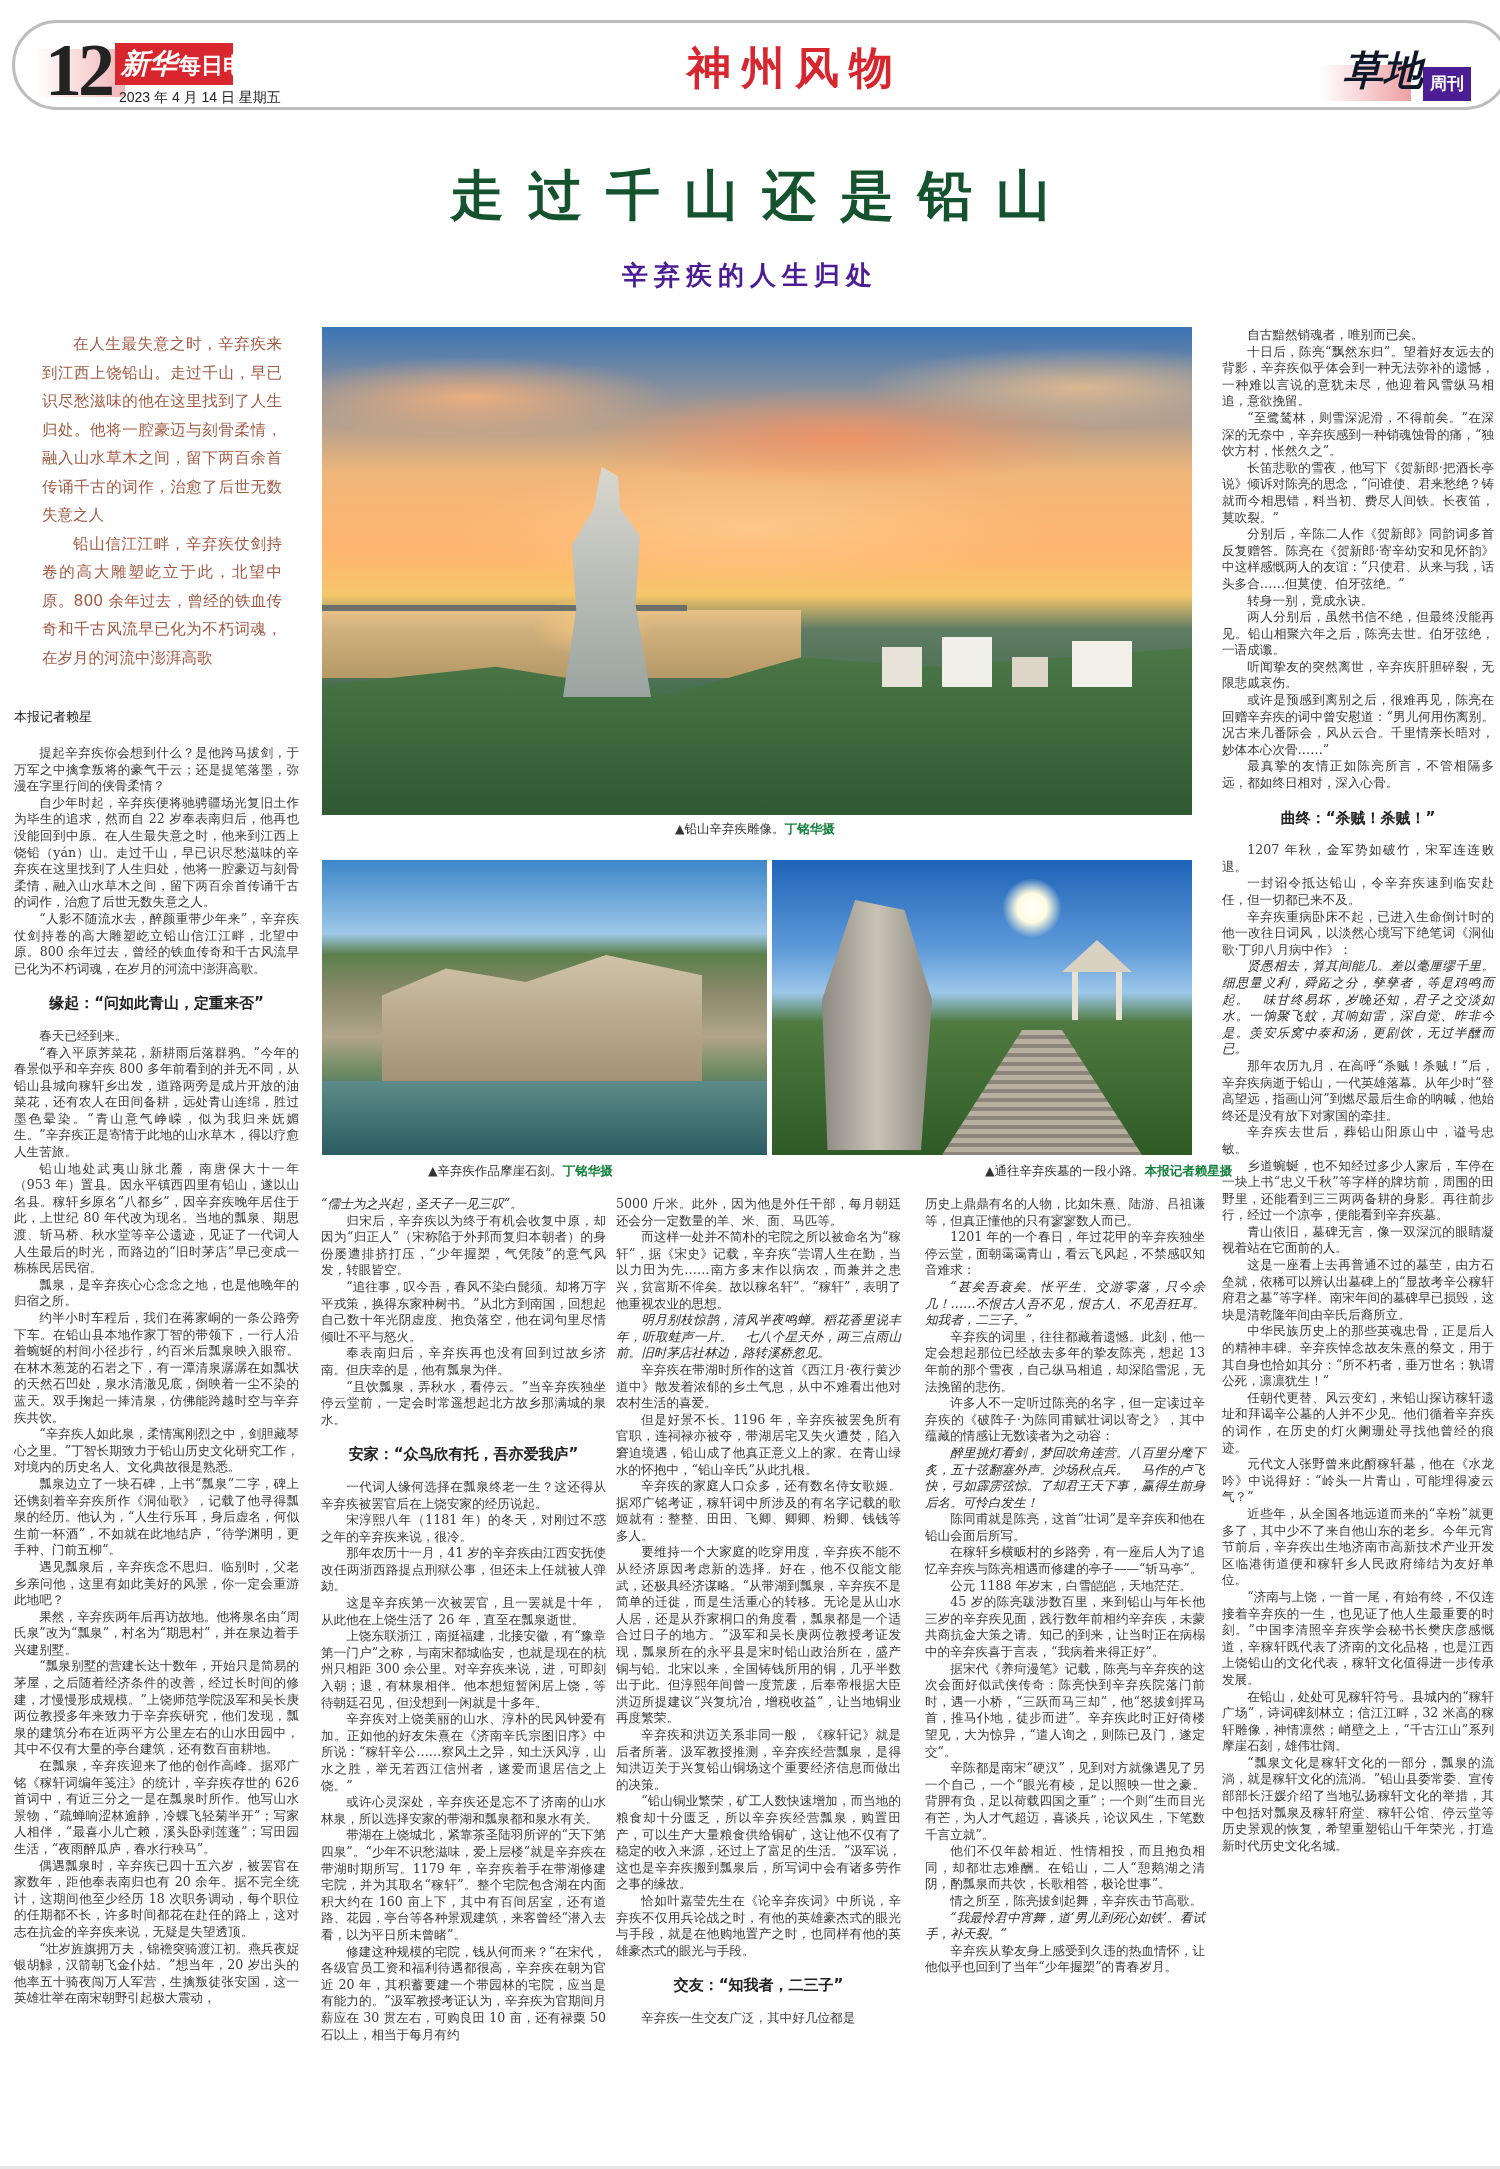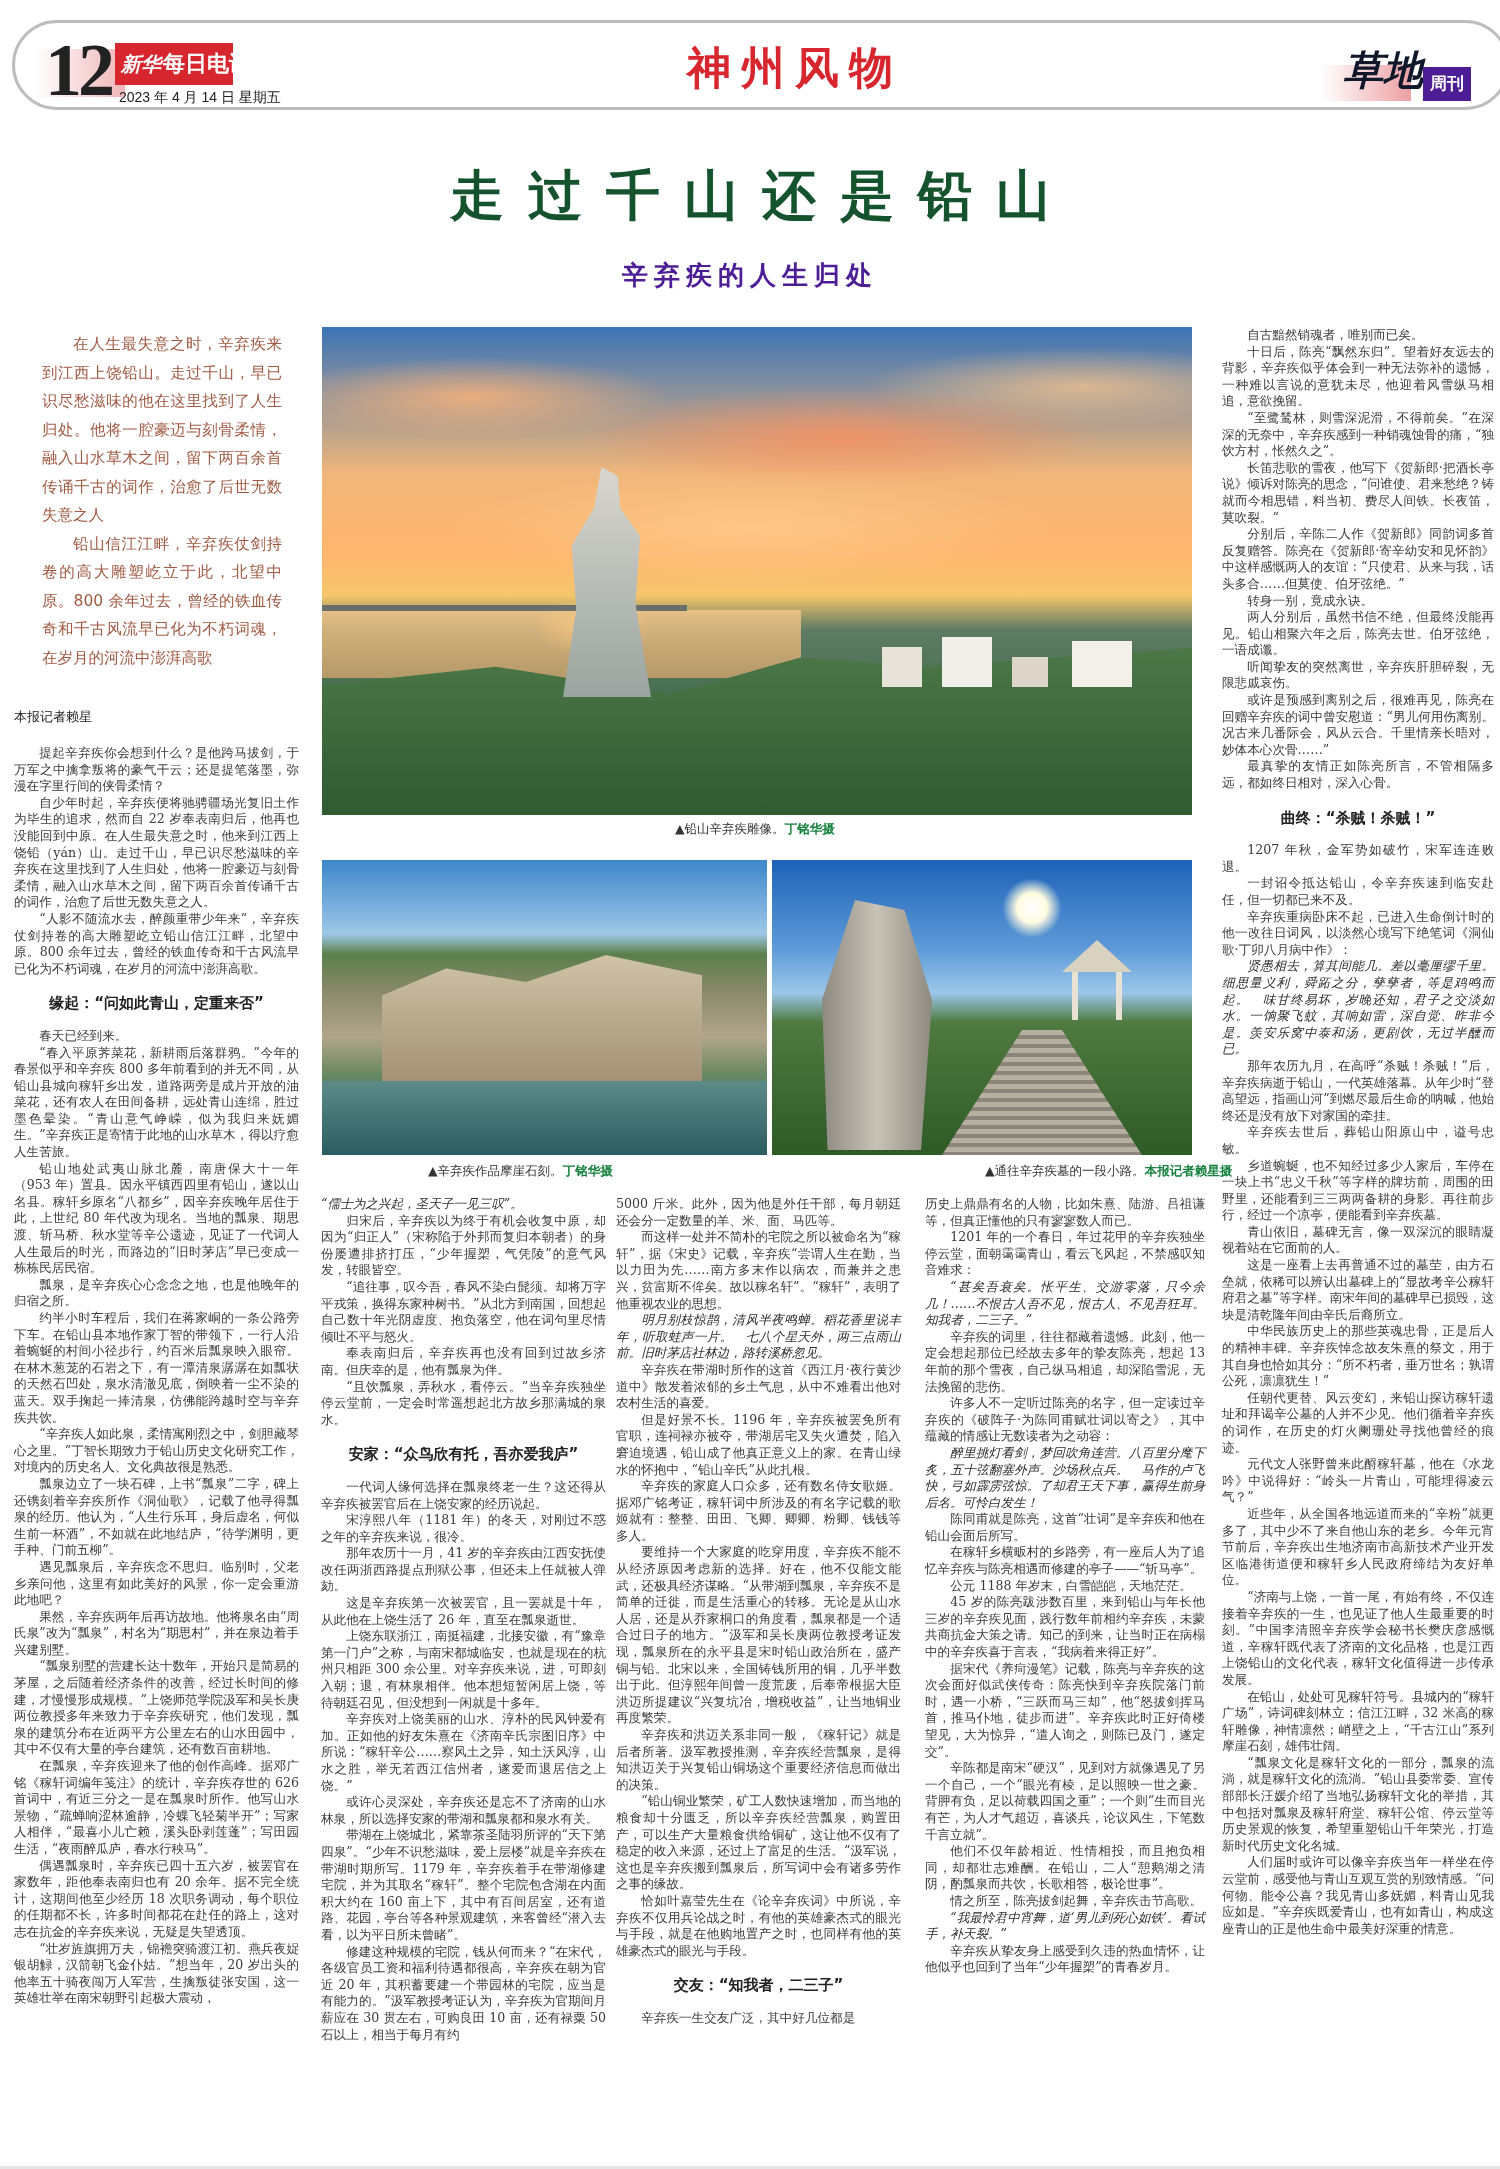--- a/index.html
+++ b/index.html
@@ -18,21 +18,21 @@
   }
   .page-num-fade {
     position: absolute; left: 20px; top: 26px; width: 90px; height: 48px;
     background: linear-gradient(90deg, rgba(214,43,51,0), rgba(214,43,51,0.35));
   }
   .paper-name {
     position: absolute; left: 100px; top: 20px; height: 42px; width: 118px;
     background: #d8262f; color: #fff; font-family: "Liberation Sans", sans-serif;
     font-weight: bold; font-size: 22px; line-height: 42px; padding-left: 6px; white-space: nowrap;
   }
-  .paper-name .script { font-family: "DejaVu Serif", serif; font-style: italic; font-size: 20px; margin-right: 2px; margin-top: 16px; }
+  .paper-name .script { font-family: "DejaVu Serif", serif; font-style: italic; font-size: 28px; margin-right: 2px; margin-top: 16px; }
   .paper-date {
     position: absolute; left: 104px; top: 66px; font-family: "Liberation Sans", sans-serif;
     font-size: 14px; color: #222; white-space: nowrap;
   }
   .section-title {
     position: absolute; left: 430px; top: 16px; width: 700px; text-align: center;
     font-family: "DejaVu Serif", serif; font-weight: bold; font-size: 44px; color: #d8262f;
     letter-spacing: 10px;
   }
   .weekly-badge {
@@ -337,16 +337,15 @@
   <p>乡道蜿蜒，也不知经过多少人家后，车停在一块上书“忠义千秋”等字样的牌坊前，周围的田野里，还能看到三三两两备耕的身影。再往前步行，经过一个凉亭，便能看到辛弃疾墓。</p>
   <p>青山依旧，墓碑无言，像一双深沉的眼睛凝视着站在它面前的人。</p>
   <p>这是一座看上去再普通不过的墓茔，由方石垒就，依稀可以辨认出墓碑上的“显故考辛公稼轩府君之墓”等字样。南宋年间的墓碑早已损毁，这块是清乾隆年间由辛氏后裔所立。</p>
   <p>中华民族历史上的那些英魂忠骨，正是后人的精神丰碑。辛弃疾悼念故友朱熹的祭文，用于其自身也恰如其分：“所不朽者，垂万世名；孰谓公死，凛凛犹生！”</p>
   <p>任朝代更替、风云变幻，来铅山探访稼轩遗址和拜谒辛公墓的人并不少见。他们循着辛弃疾的词作，在历史的灯火阑珊处寻找他曾经的痕迹。</p>
   <p>元代文人张野曾来此酹稼轩墓，他在《水龙吟》中说得好：“岭头一片青山，可能埋得凌云气？”</p>
   <p>近些年，从全国各地远道而来的“辛粉”就更多了，其中少不了来自他山东的老乡。今年元宵节前后，辛弃疾出生地济南市高新技术产业开发区临港街道便和稼轩乡人民政府缔结为友好单位。</p>
   <p>“济南与上饶，一首一尾，有始有终，不仅连接着辛弃疾的一生，也见证了他人生最重要的时刻。”中国李清照辛弃疾学会秘书长樊庆彦感慨道，辛稼轩既代表了济南的文化品格，也是江西上饶铅山的文化代表，稼轩文化值得进一步传承发展。</p>
   <p>在铅山，处处可见稼轩符号。县城内的“稼轩广场”，诗词碑刻林立；信江江畔，32 米高的稼轩雕像，神情凛然；峭壁之上，“千古江山”系列摩崖石刻，雄伟壮阔。</p>
   <p>“瓢泉文化是稼轩文化的一部分，瓢泉的流淌，就是稼轩文化的流淌。”铅山县委常委、宣传部部长汪媛介绍了当地弘扬稼轩文化的举措，其中包括对瓢泉及稼轩府堂、稼轩公馆、停云堂等历史景观的恢复，希望重塑铅山千年荣光，打造新时代历史文化名城。</p>
-  <p>人们届时或许可以像辛弃疾当年一样坐在停云堂前，感受他与青山互观互赏的别致情感。“问何物、能令公喜？我见青山多妩媚，料青山见我应如是。”辛弃疾既爱青山，也有如青山，构成这座青山的正是他生命中最美好深重的情意。</p>
 </div>
 
 <div class="rule"></div>
 
 </body></html>

